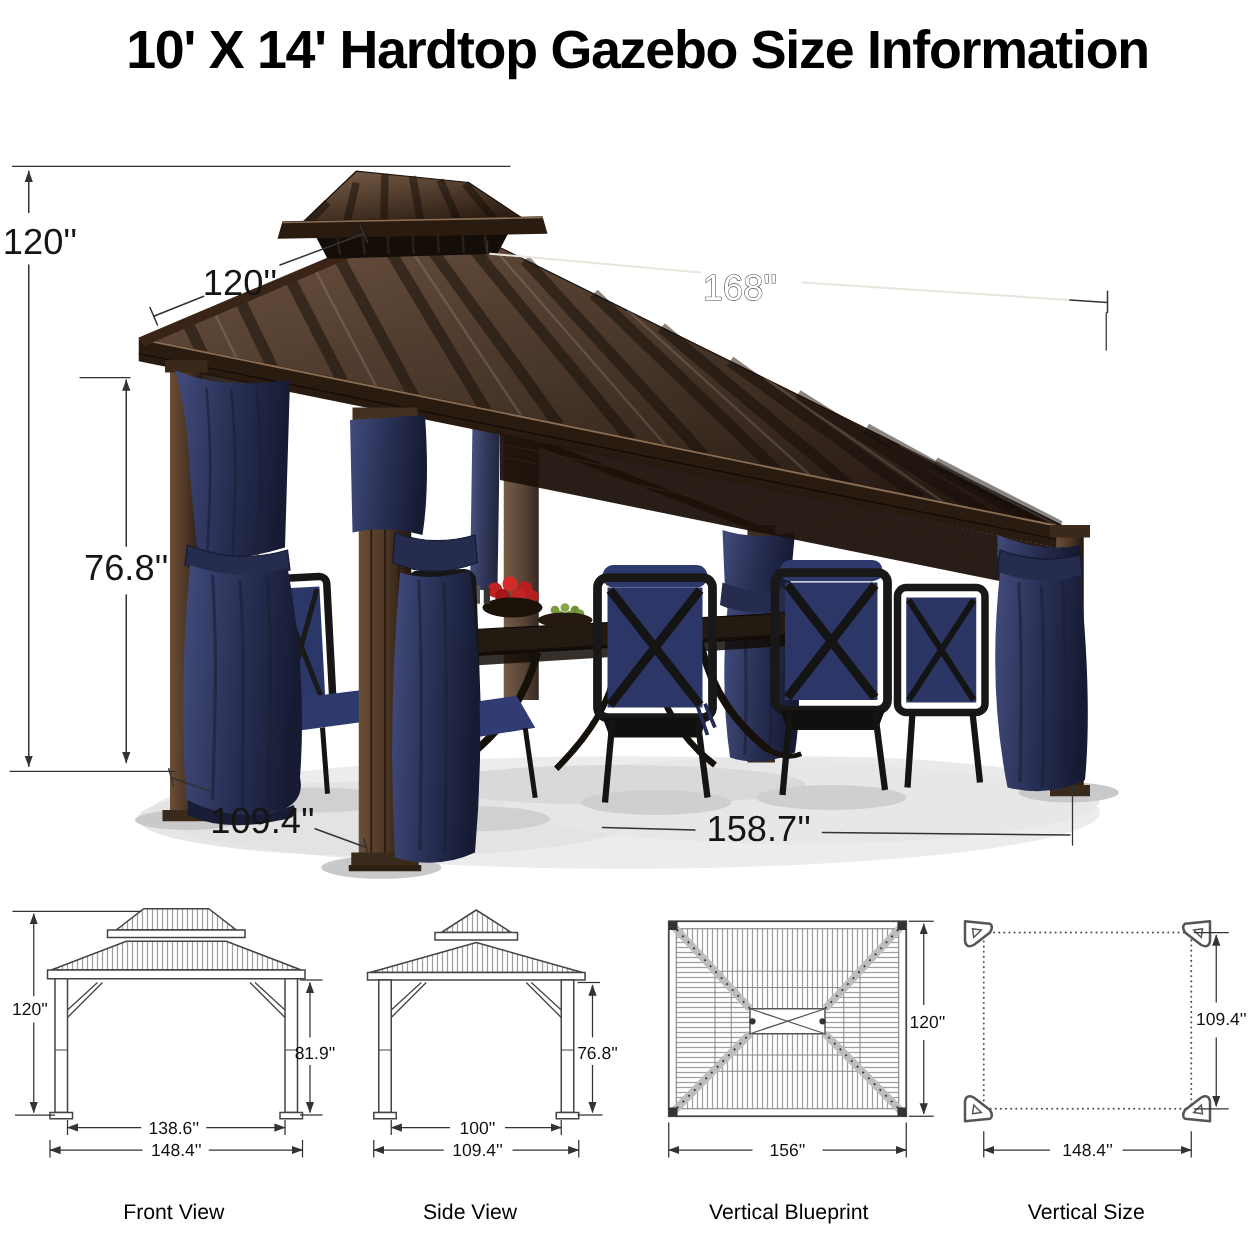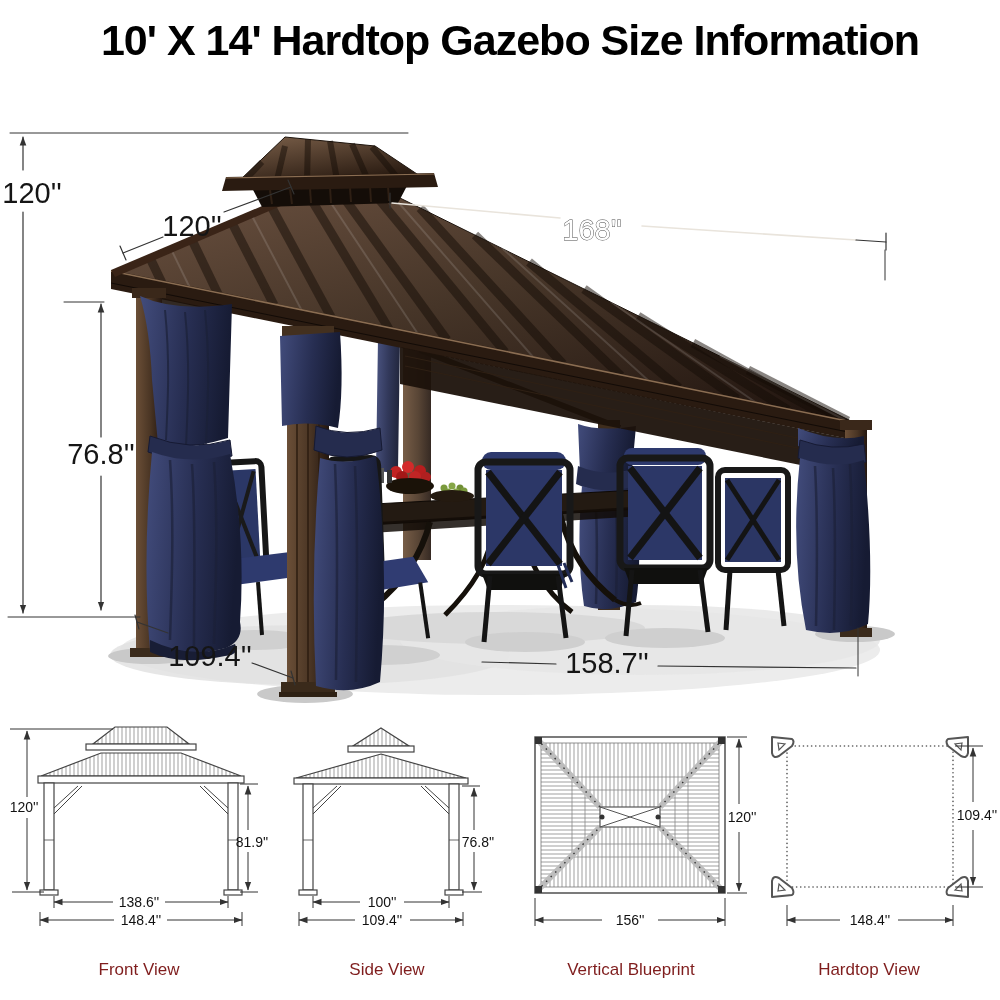--- a/index.html
+++ b/index.html
@@ -5,21 +5,21 @@
   html,body{margin:0;padding:0;background:#fff;}
   #page{position:relative;width:1000px;height:1000px;background:#fff;overflow:hidden;
         font-family:"Liberation Sans",sans-serif;}
   #title{position:absolute;top:4px;left:0;width:996px;text-align:center;
          font-size:43px;font-weight:bold;letter-spacing:-1px;color:#000;margin:12px;}
   #art{position:absolute;left:0;top:0;width:1000px;height:1000px;}
   svg text{font-family:"Liberation Sans",sans-serif;}
   .dim{font-size:29px;fill:#151515;}
   .dimw{font-size:29px;fill:#ffffff;stroke:#4a4a4a;stroke-width:0.9px;paint-order:stroke;}
   .tdim{font-size:14px;fill:#111;}
-  .cap{position:absolute;top:960px;transform:translateX(-50%);font-size:17px;color:#7f1d1d;white-space:nowrap;}
+  .cap{position:absolute;top:960px;transform:translateX(-50%);font-size:17px;color:#000000;white-space:nowrap;}
 </style>
 </head>
 <body>
 
 <div id="page">
   <h1 id="title">10' X 14' Hardtop Gazebo Size Information</h1>
 
   <svg id="art" viewBox="0 0 1000 1000">
     <defs>
       <linearGradient id="roofG" x1="0" y1="0" x2="0.85" y2="1">
@@ -449,16 +449,16 @@
       <text class="tdim" x="977" y="820" text-anchor="middle">109.4''</text>
       <line x1="787" y1="905" x2="787" y2="926" stroke="#333" stroke-width="1"></line>
       <line x1="953" y1="905" x2="953" y2="926" stroke="#333" stroke-width="1"></line>
       <line x1="787" y1="920" x2="840" y2="920" stroke="#333" stroke-width="1" marker-start="url(#arr)"></line>
       <line x1="898" y1="920" x2="953" y2="920" stroke="#333" stroke-width="1" marker-end="url(#arr)"></line>
       <text class="tdim" x="870" y="925" text-anchor="middle">148.4''</text>
     </g>
   </svg>
 
   <span class="cap" style="left:139px">Front View</span>
-  <span class="cap" style="left:387px">Side View</span>
+  <span class="cap" style="left:376px">Side View</span>
   <span class="cap" style="left:631px">Vertical Blueprint</span>
-  <span class="cap" style="left:869px">Hardtop View</span>
+  <span class="cap" style="left:869px">Vertical Size</span>
 </div>
 
 </body></html>

